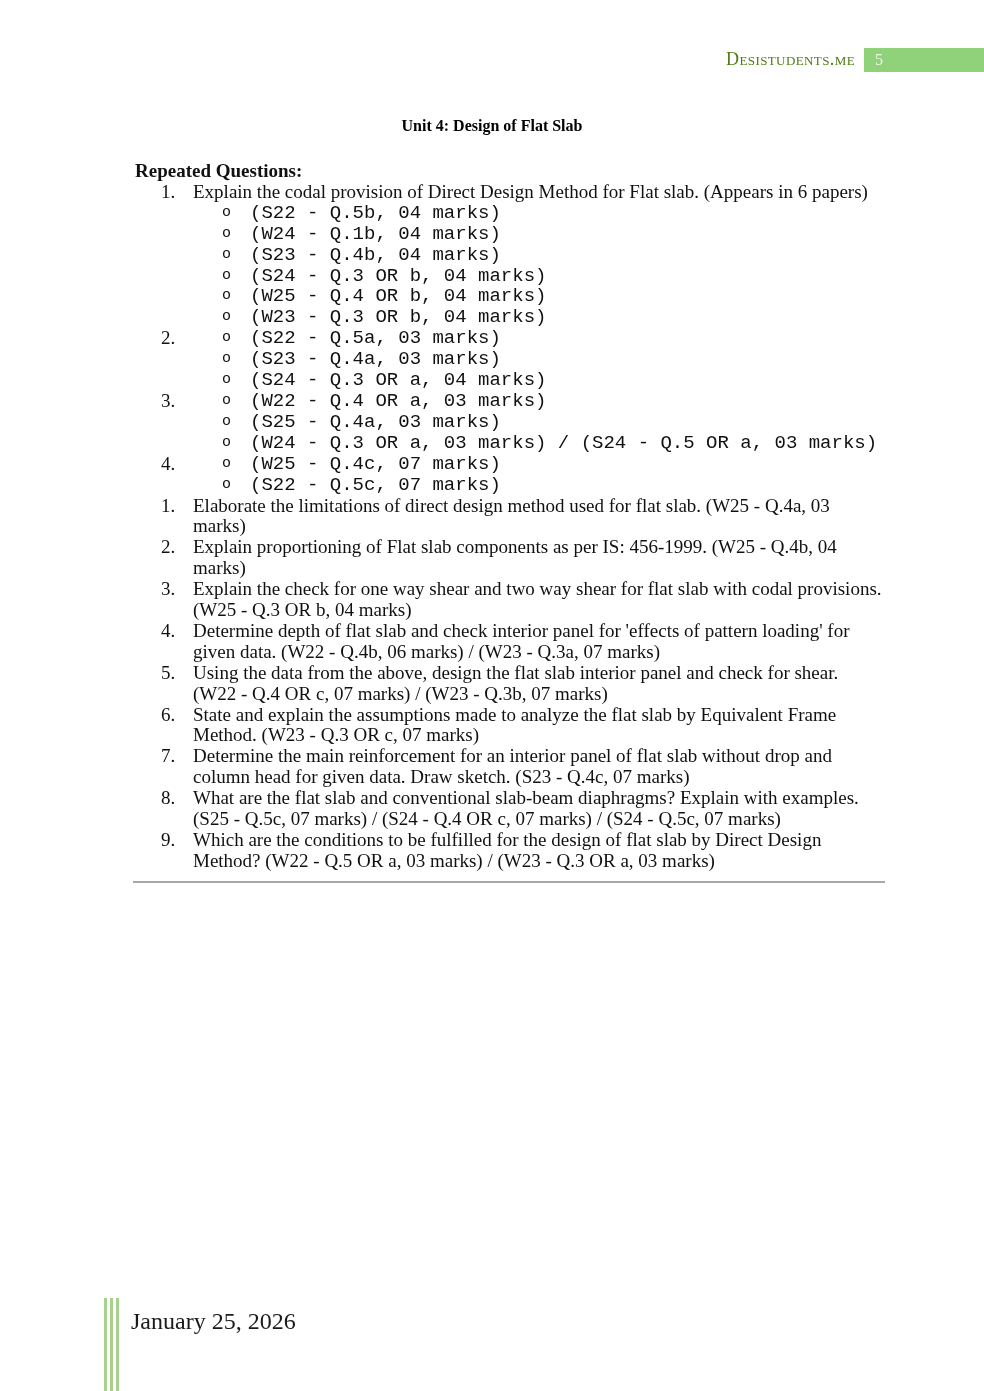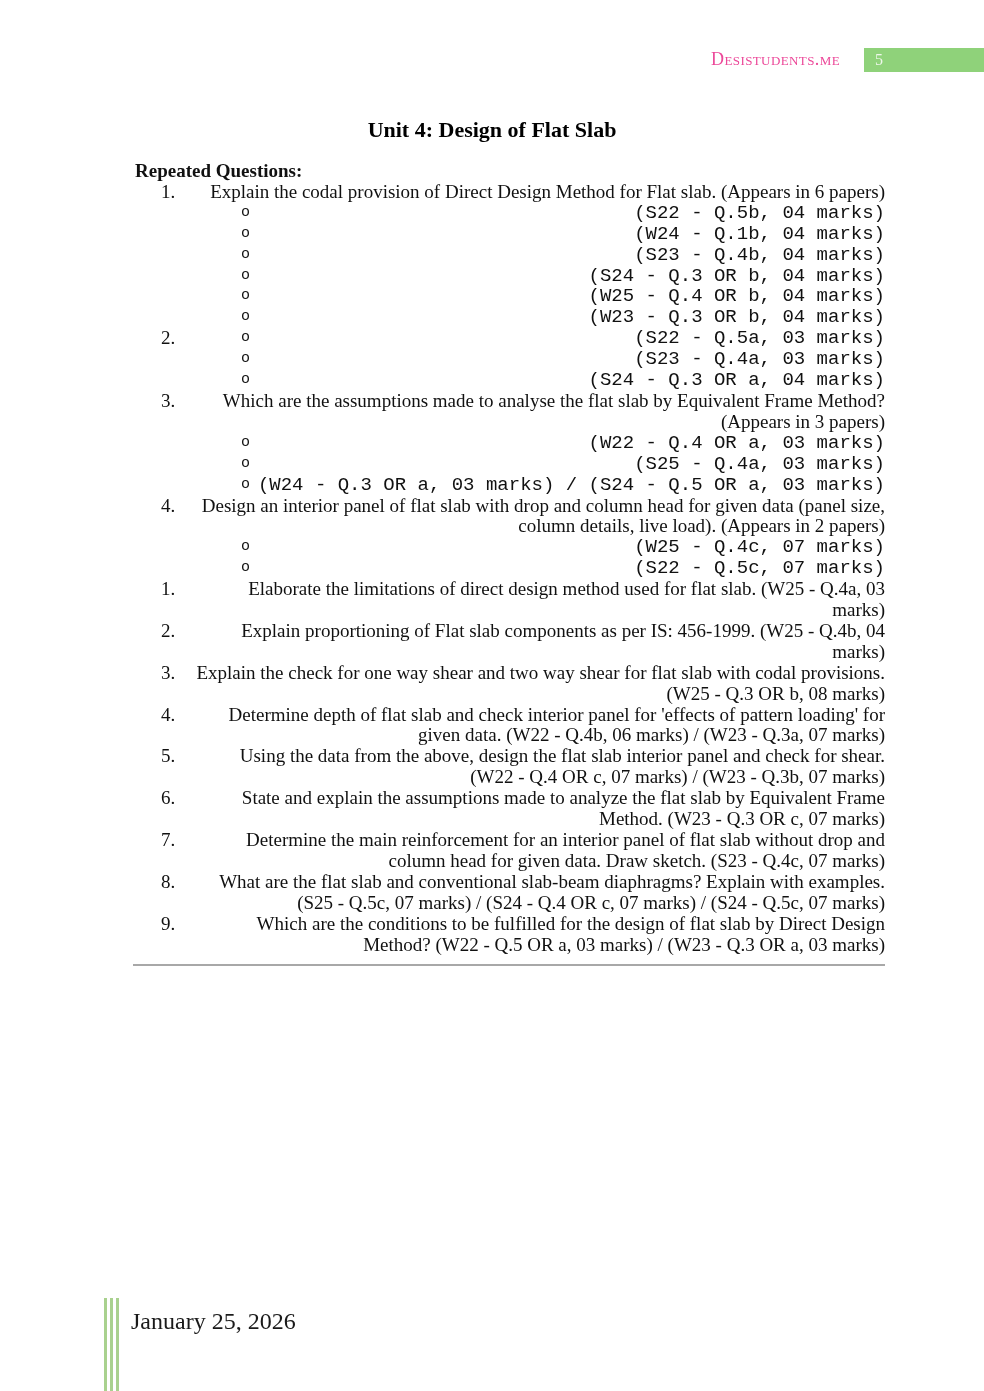--- a/index.html
+++ b/index.html
@@ -3,45 +3,45 @@
 <meta charset="utf-8">
 <style>
   html,body{margin:0;padding:0;}
   body{
     width:984px;height:1391px;position:relative;background:#ffffff;
     font-family:"Liberation Serif","DejaVu Serif",serif;color:#111;
     overflow:hidden;
   }
   
   .site-name{
-    position:absolute;top:49px;right:144px;
-    font-variant:small-caps;font-size:18px;color:#ec4899;letter-spacing:.4px;
+    position:absolute;top:49px;right:129px;
+    font-variant:small-caps;font-size:18px;color:#4d7c0f;letter-spacing:.4px;
   }
   .page-badge{
     position:absolute;top:48px;left:864px;right:0;height:24px;
     display:flex;align-items:center;
   }
   .page-badge span{
     padding-left:11px;font-size:16px;color:#eef7ea;
     font-family:"Liberation Serif",serif;
   }
   
   .doc-title{
     position:absolute;top:117px;left:0;width:100%;
-    text-align:center;font-weight:bold;font-size:22px;color:#000;
+    text-align:center;font-weight:bold;font-size:16px;color:#000;
   }
   
   .content{
     position:absolute;top:161px;left:122px;width:752px;
     font-size:19px;line-height:20.9px;margin-left:13px;
   }
   .section-heading{font-weight:bold;}
   .item{display:flex;}
   .num{flex:none;width:58px;padding-left:26px;box-sizing:border-box;}
-  .itxt{flex:none;width:692px;text-align:right;}
+  .itxt{flex:none;width:692px;}
   .sub{display:flex;}
   .omark{
     flex:none;width:57px;padding-left:29px;box-sizing:border-box;
     font-family:"Liberation Mono","DejaVu Sans Mono",monospace;
     font-size:15px;
   }
   .stxt{flex:1;font-family:Liberation Mono, monospace;}
   .divider{
     border:none;border-top:2px solid #a8a8a8;
     margin:9px 0 0 -2px;width:752px;
@@ -101,54 +101,54 @@
           </div><div class="sub">
             <span class="omark">o</span>
             <div class="stxt">(S23 - Q.4a, 03 marks)</div>
           </div><div class="sub">
             <span class="omark">o</span>
             <div class="stxt">(S24 - Q.3 OR a, 04 marks)</div>
           </div></div>
       </div>
       <div class="item">
         <span class="num">3.</span>
-        <div class="itxt"><span>Which are the assumptions made to analyse the flat slab by Equivalent Frame Method? (Appears in 3 papers)</span><div class="sub">
+        <div class="itxt"><div class="sub">
             <span class="omark">o</span>
             <div class="stxt">(W22 - Q.4 OR a, 03 marks)</div>
           </div><div class="sub">
             <span class="omark">o</span>
             <div class="stxt">(S25 - Q.4a, 03 marks)</div>
           </div><div class="sub">
             <span class="omark">o</span>
             <div class="stxt">(W24 - Q.3 OR a, 03 marks) / (S24 - Q.5 OR a, 03 marks)</div>
           </div></div>
       </div>
       <div class="item">
         <span class="num">4.</span>
-        <div class="itxt"><span>Design an interior panel of flat slab with drop and column head for given data (panel size, column details, live load). (Appears in 2 papers)</span><div class="sub">
+        <div class="itxt"><div class="sub">
             <span class="omark">o</span>
             <div class="stxt">(W25 - Q.4c, 07 marks)</div>
           </div><div class="sub">
             <span class="omark">o</span>
             <div class="stxt">(S22 - Q.5c, 07 marks)</div>
           </div></div>
       </div>
     </div>
     <div class="section">
       <div class="item">
         <span class="num">1.</span>
         <div class="itxt"><span>Elaborate the limitations of direct design method used for flat slab. (W25 - Q.4a, 03 marks)</span></div>
       </div>
       <div class="item">
         <span class="num">2.</span>
         <div class="itxt"><span>Explain proportioning of Flat slab components as per IS: 456-1999. (W25 - Q.4b, 04 marks)</span></div>
       </div>
       <div class="item">
         <span class="num">3.</span>
-        <div class="itxt"><span>Explain the check for one way shear and two way shear for flat slab with codal provisions. (W25 - Q.3 OR b, 08 marks)</span></div>
+        <div class="itxt"><span>Explain the check for one way shear and two way shear for flat slab with codal provisions. (W25 - Q.3 OR b, 04 marks)</span></div>
       </div>
       <div class="item">
         <span class="num">4.</span>
         <div class="itxt"><span>Determine depth of flat slab and check interior panel for 'effects of pattern loading' for given data. (W22 - Q.4b, 06 marks) / (W23 - Q.3a, 07 marks)</span></div>
       </div>
       <div class="item">
         <span class="num">5.</span>
         <div class="itxt"><span>Using the data from the above, design the flat slab interior panel and check for shear. (W22 - Q.4 OR c, 07 marks) / (W23 - Q.3b, 07 marks)</span></div>
       </div>
       <div class="item">

